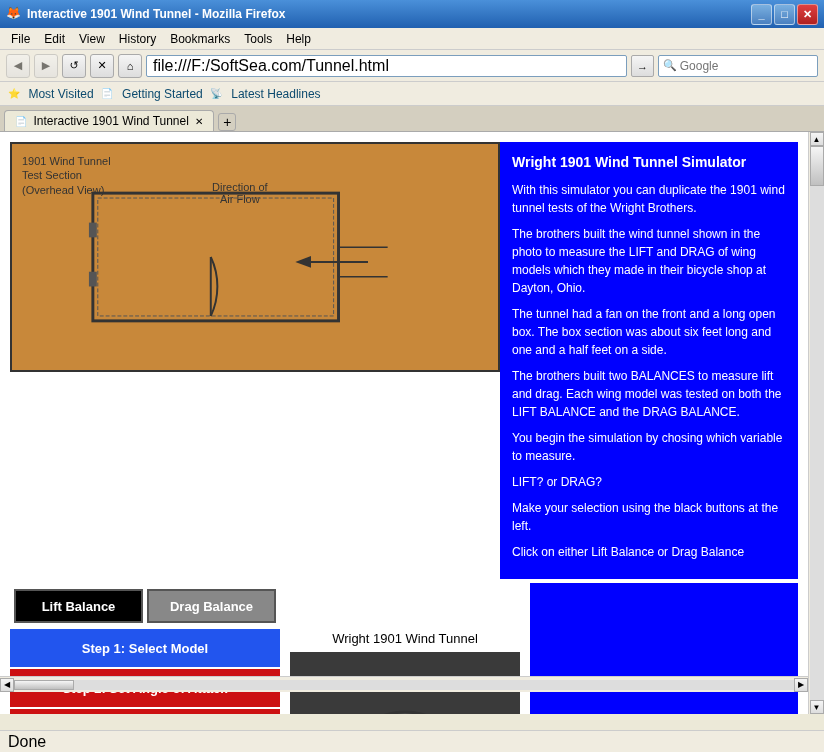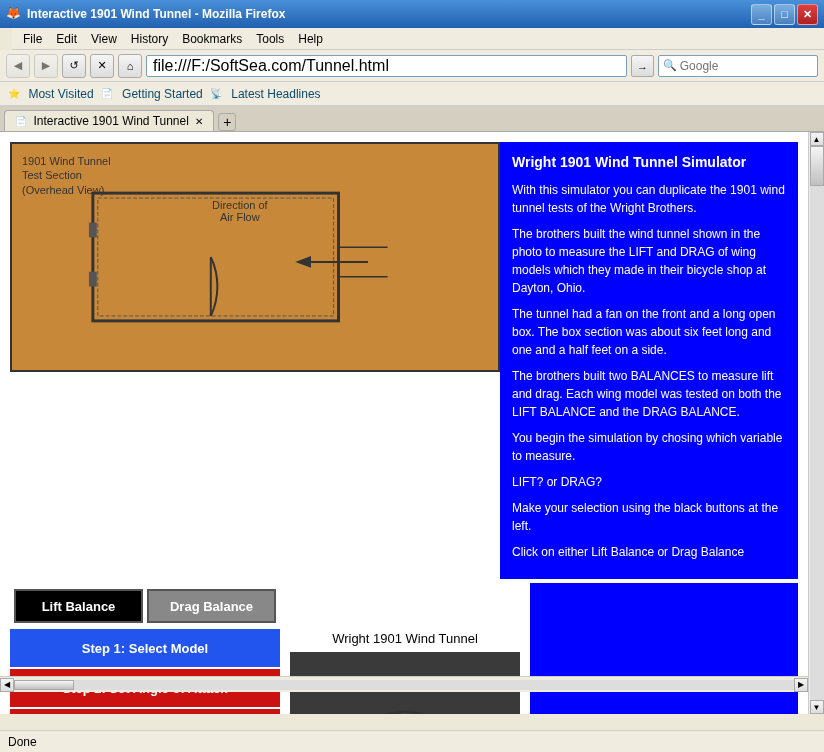--- a/index.html
+++ b/index.html
@@ -31,21 +31,20 @@
 
     
     .menu-bar {
       background: #f0ece0;
       height: 22px;
       display: flex;
       align-items: center;
       padding: 0 4px;
       border-bottom: 1px solid #ccc;
       font-size: 12px;
-      margin-left: 12px;
     }
     .menu-item {
       padding: 2px 7px;
       cursor: pointer;
     }
 
     
     .nav-bar {
       background: #f0ece0;
       height: 32px;
@@ -171,21 +170,21 @@
     .diagram-label-top {
       position: absolute;
       top: 10px;
       left: 10px;
       font-size: 11px;
       color: #333;
       line-height: 1.3;
     }
     .diagram-label-direction {
       position: absolute;
-      top: 55px;
+      top: 37px;
       left: 200px;
       font-size: 11px;
       color: #333;
       text-align: center;
     }
 
     
     .tunnel-svg {
       position: absolute;
       top: 0; left: 0;
@@ -292,21 +291,21 @@
     }
 
     
     .status-bar {
       height: 22px;
       background: #f0ece0;
       border-top: 1px solid #ccc;
       display: flex;
       align-items: center;
       padding: 0 8px;
-      font-size: 12px;
+      font-size: 16px;
       position: absolute;
       bottom: 0;
       left: 0;
       right: 0;
     }
 
     
     .h-scrollbar {
       height: 16px;
       background: #f0ece0;

